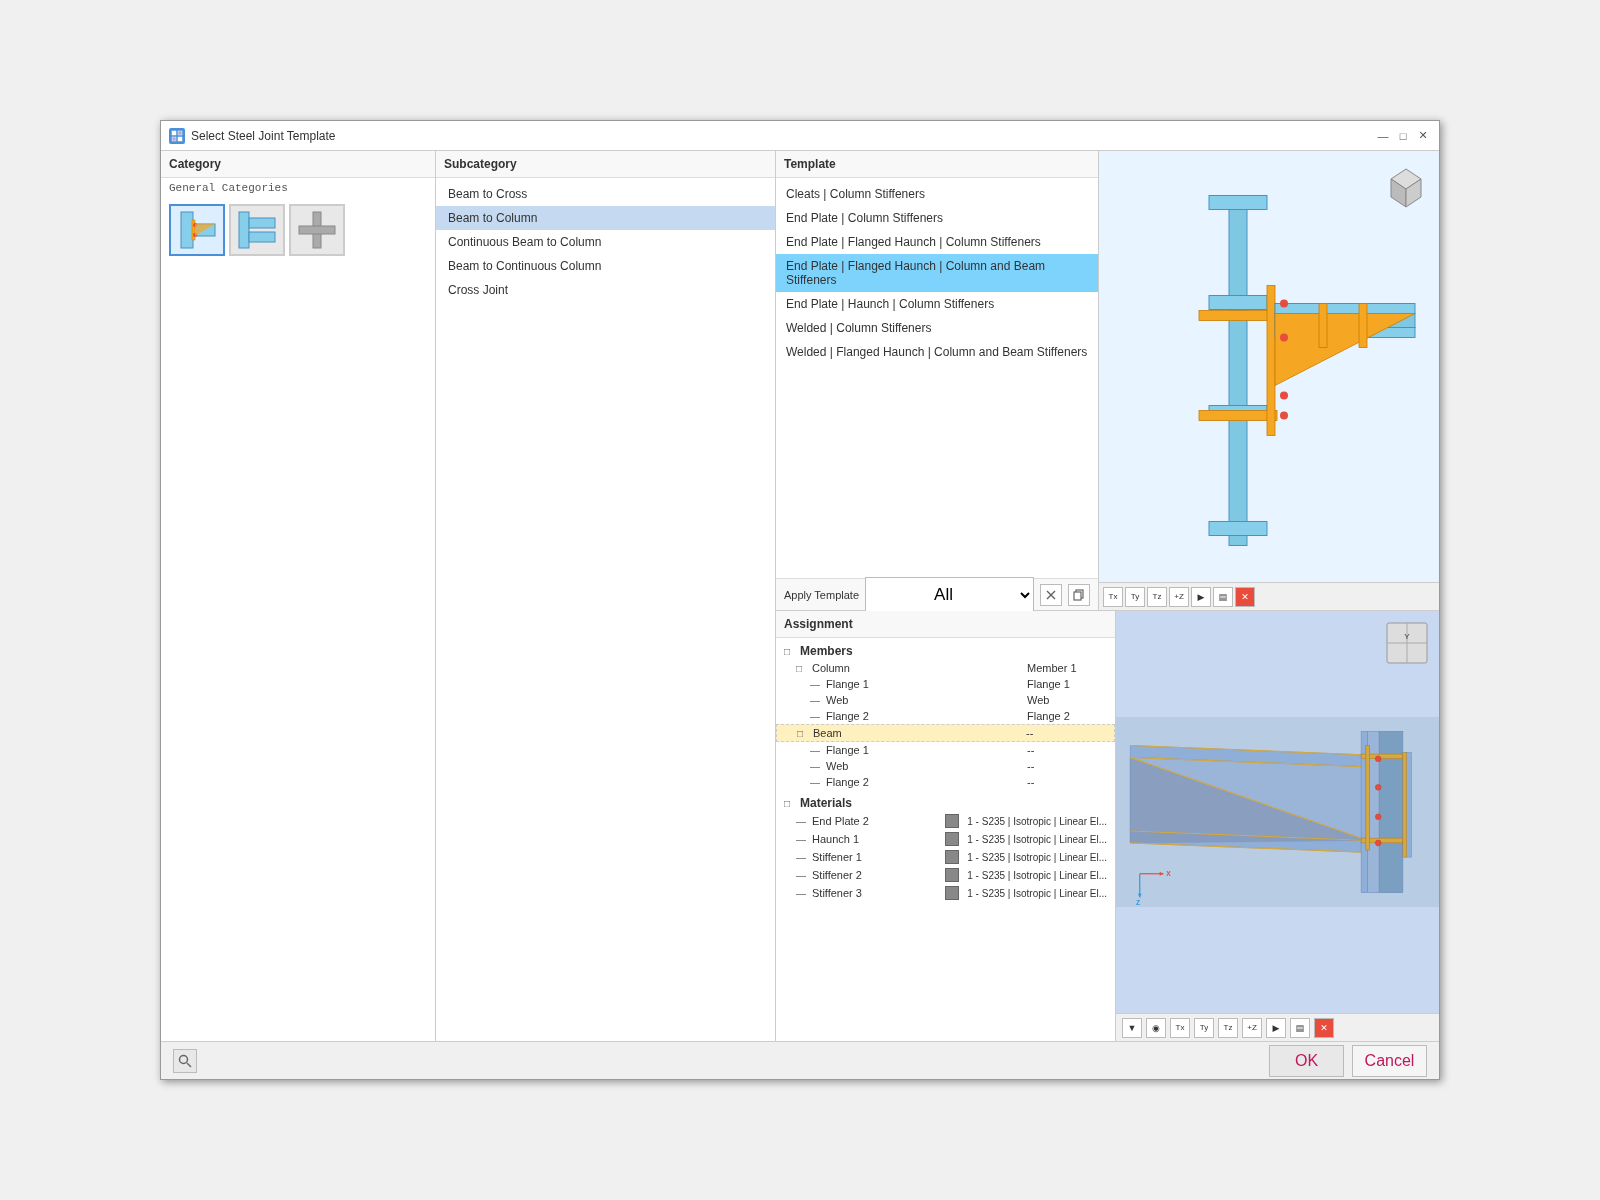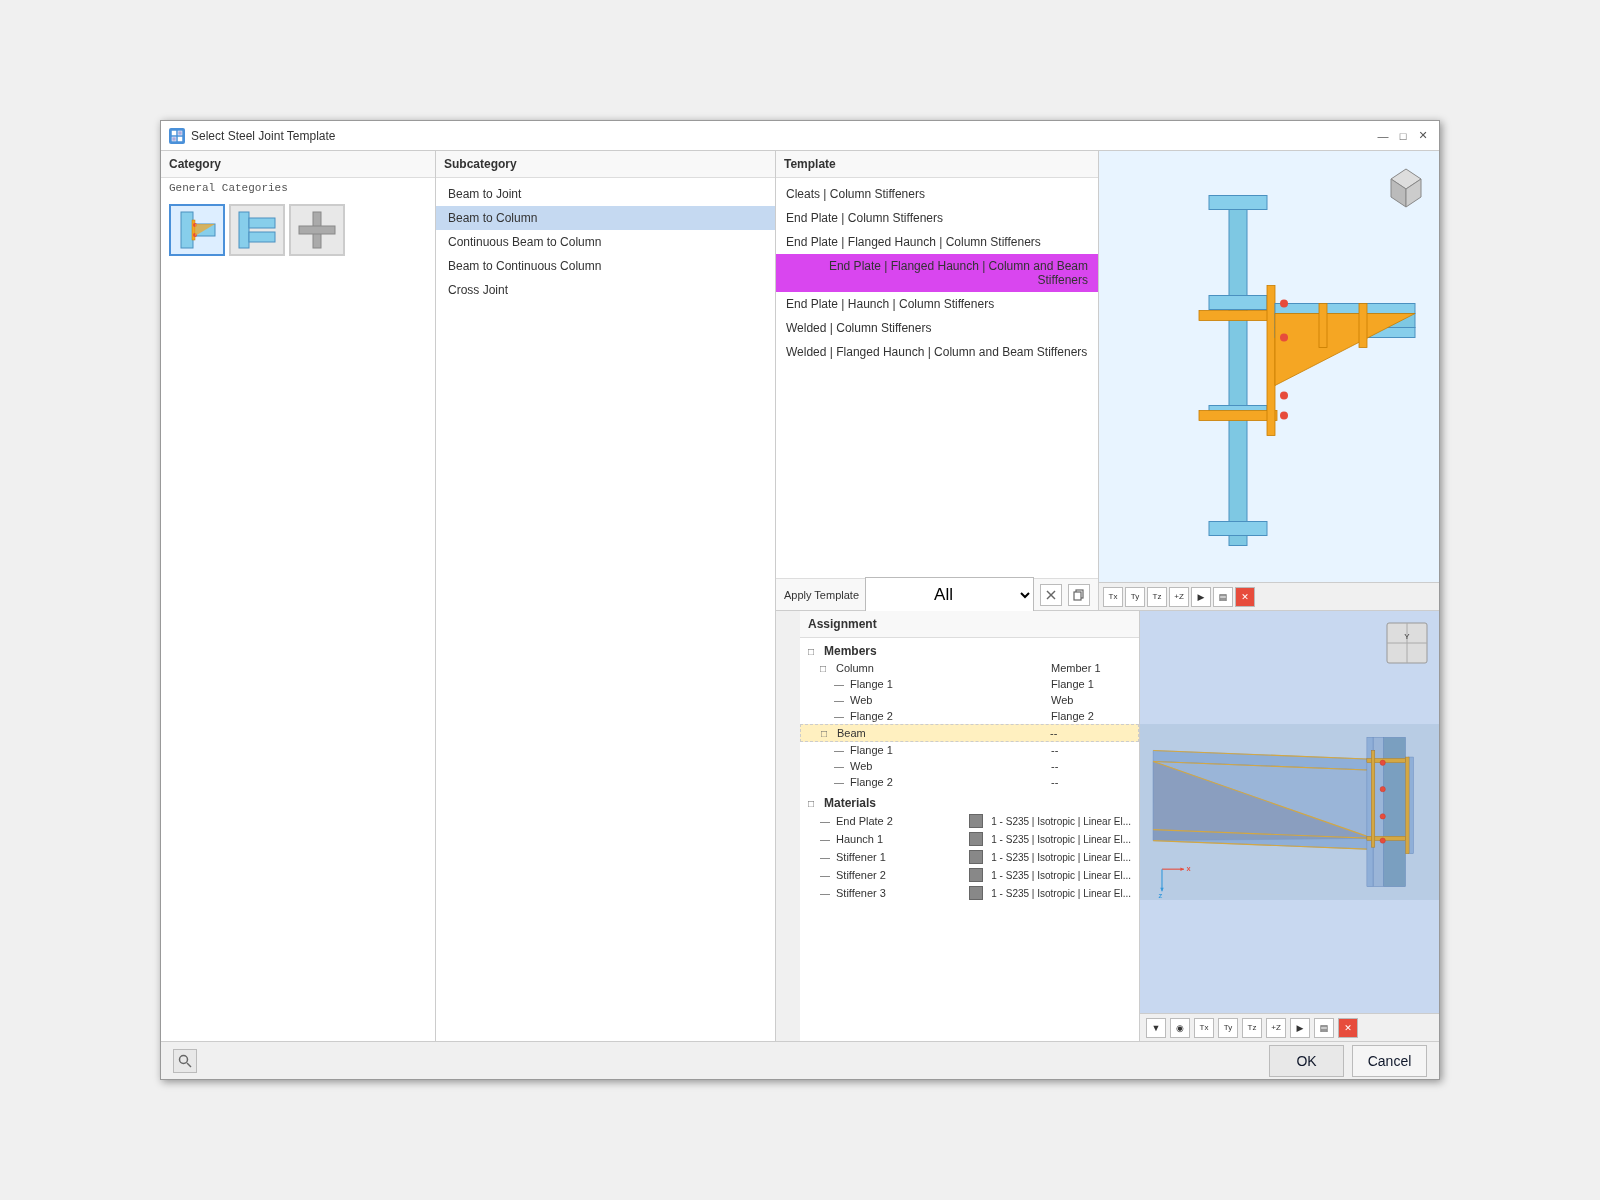--- a/index.html
+++ b/index.html
@@ -162,22 +162,21 @@
       padding: 4px 0;
       flex: 1;
     }
     .template-list li {
       padding: 5px 10px;
       cursor: pointer;
       color: #333;
       font-size: 12px;
     }
     .template-list li.selected {
-      background: #d946ef;
-      text-align: right;
+      background: #7dd3fc;
     }
     .template-toolbar {
       display: flex;
       align-items: center;
       padding: 4px 8px;
       border-top: 1px solid #ddd;
       background: #f8f8f8;
       gap: 6px;
       height: 32px;
     }
@@ -206,21 +205,20 @@
       background: #e8f4ff;
       position: relative;
       overflow: hidden;
       flex-shrink: 0;
     }
     
     .bottom-section {
       display: flex;
       flex: 1;
       overflow: hidden;
-      margin-left: 24px;
     }
     
     .assignment-panel {
       width: 340px;
       background: #fff;
       border-right: 1px solid #ccc;
       display: flex;
       flex-direction: column;
       flex-shrink: 0;
     }
@@ -306,22 +304,22 @@
       padding: 0 12px;
       gap: 8px;
       flex-shrink: 0;
     }
     .footer-btn {
       min-width: 75px;
       height: 32px;
       border: 1px solid #bbb;
       background: #f5f5f5;
       cursor: pointer;
-      font-size: 14px;
-      color: #0f172a;
+      font-size: 16px;
+      color: #be185d;
     }
     .footer-btn.primary {
       background: #e8e8e8;
     }
     
     .scene-svg {
       width: 100%;
       height: 100%;
     }
     
@@ -394,21 +392,21 @@
             <rect x="4" y="16" width="36" height="8" fill="#aaa" stroke="#888" stroke-width="1"></rect>
           </svg>
         </div>
 
       </div>
     </div>
 
     <div class="middle-panel">
       <div class="panel-header">Subcategory</div>
       <ul class="subcat-list">
-        <li class="subcat-list-item">Beam to Joint</li>
+        <li class="subcat-list-item">Beam to Cross</li>
         <li class="subcat-list-item selected">Beam to Column</li>
         <li class="subcat-list-item">Continuous Beam to Column</li>
         <li class="subcat-list-item">Beam to Continuous Column</li>
         <li class="subcat-list-item">Cross Joint</li>
       </ul>
     </div>
 
     <div class="right-section">
 
       <div class="top-right">

